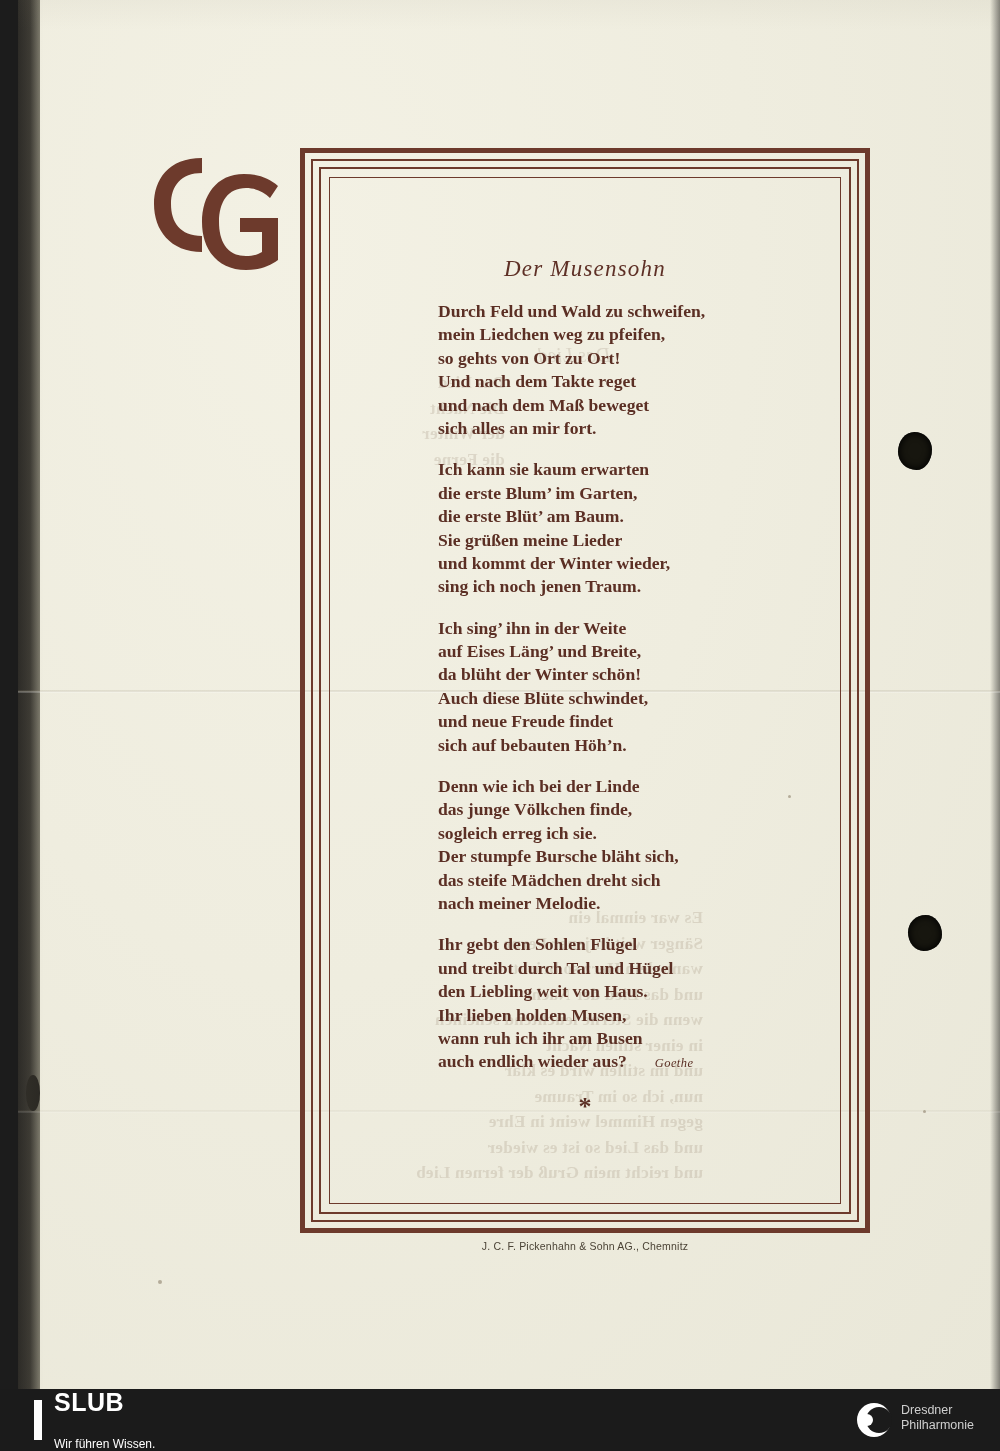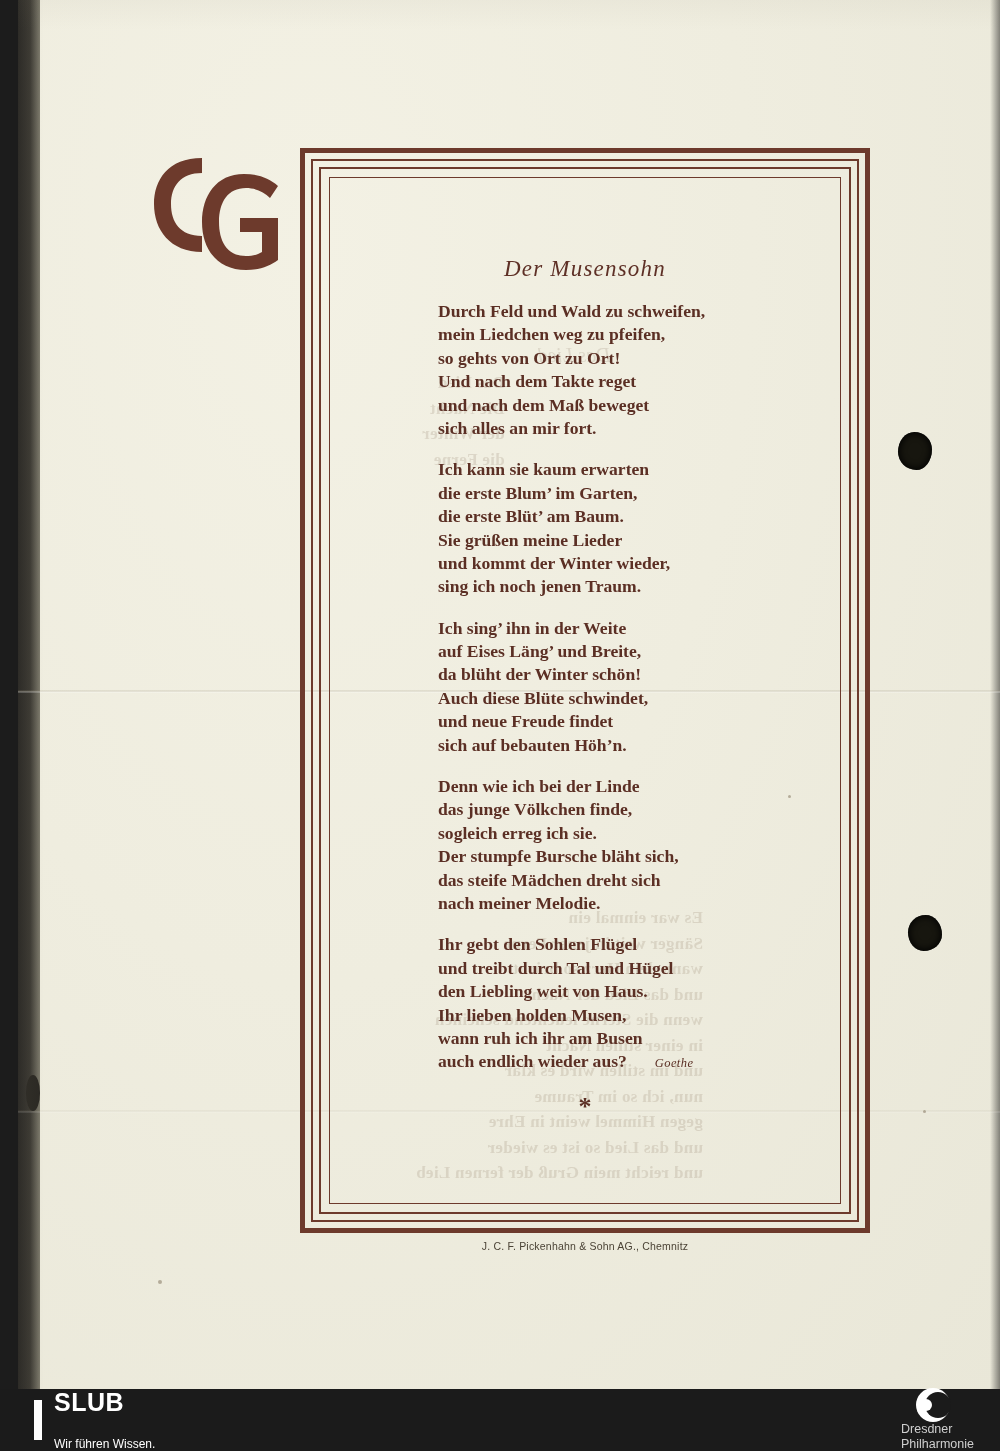--- a/index.html
+++ b/index.html
@@ -189,21 +189,21 @@
   #slub .txt { color: #fff; line-height: 1.05; }
   #slub .txt .big {
     font-family: "Liberation Sans", sans-serif;
     font-weight: bold; font-size: 25px; letter-spacing: .5px;
   }
   #slub .txt .small {
     font-family: "Liberation Sans", sans-serif;
     font-size: 12px;
     margin-top: 23px;
   }
-  #dp { display:flex; align-items:center; padding-right: 26px; flex-direction: column; }
+  #dp { display:flex; padding-right: 26px; }
   #dp .logo {
     width: 34px; height: 34px; margin-right: 10px;
     position: relative;
   }
   #dp .logo .ring {
     position:absolute; inset:0; border-radius:50%;
     background: #fff;
     clip-path: polygon(0 0, 100% 0, 100% 100%, 0 100%);
   }
   #dp .logo .cut {

